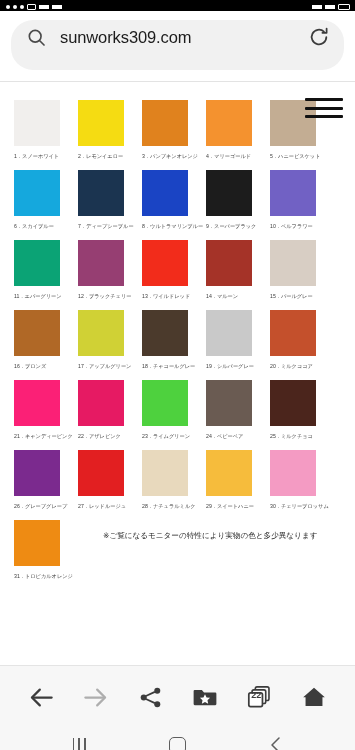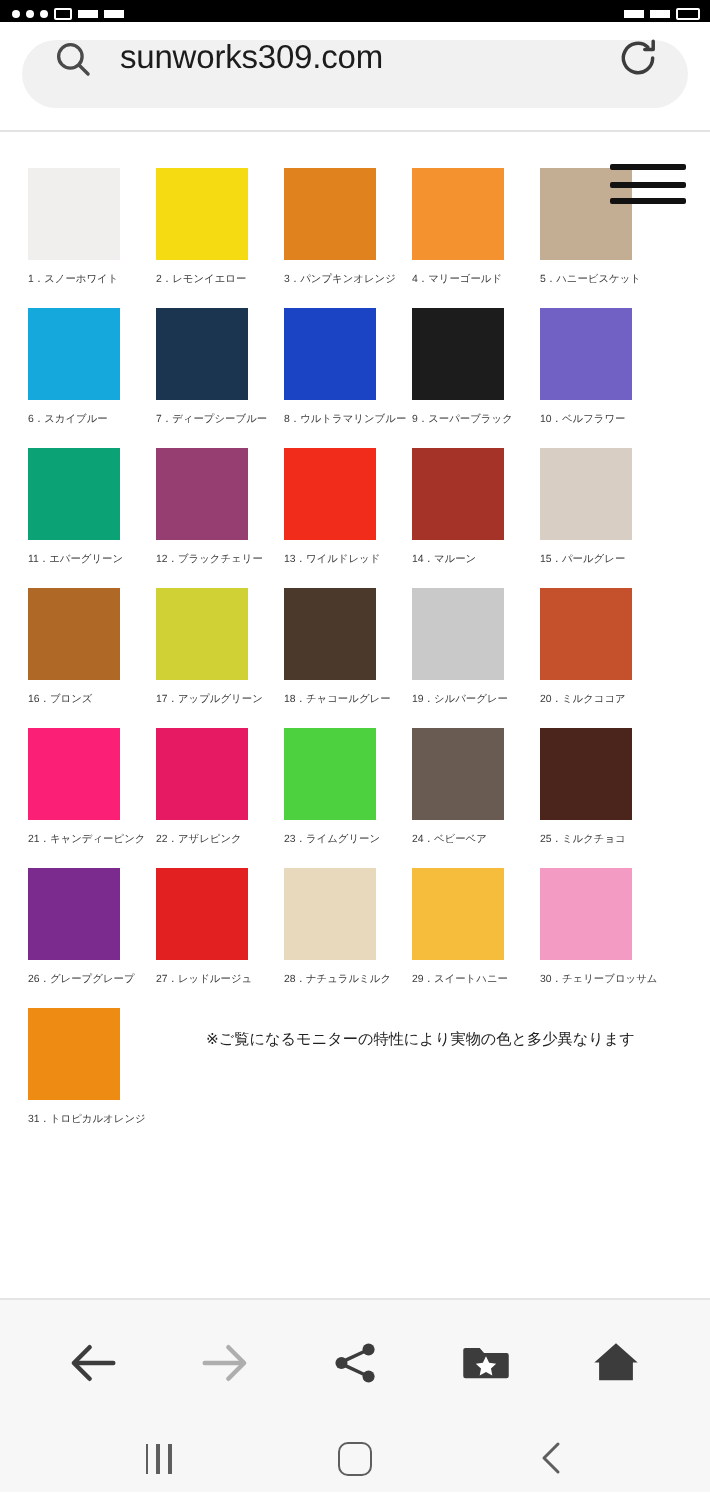--- a/index.html
+++ b/index.html
@@ -28,21 +28,21 @@
 
   
   #url-bar-wrap {
     background: #ffffff;
     padding: 9px 11px 11px 11px;
     border-bottom: 1px solid #e3e3e3;
   }
   #url-bar {
     background: #f1f1f1;
     border-radius: 22px;
-    height: 34px;
+    height: 50px;
     display: flex;
     align-items: center;
     padding: 0 14px 16px 15px;
   }
   #url-text {
     flex: 1;
     font-size: 16.5px;
     color: #1c1c1c;
     margin-left: 13px;
     letter-spacing: -0.1px;
@@ -374,20 +374,28 @@
     </svg>
   </div>
 
   <div class="tb-btn">
     <svg width="26" height="26" viewBox="0 0 24 24">
       <path d="M2.5 5.5 h6.6 l2 2.4 h10.4 a1 1 0 0 1 1 1 v9.6 a1 1 0 0 1 -1 1 h-19 a1 1 0 0 1 -1 -1 v-12 a1 1 0 0 1 1 -1 z" fill="#3c3c3c"></path>
       <path d="M12 9.4 l1.45 3.0 l3.25 .4 l-2.4 2.25 l .62 3.2 l-2.92 -1.6 l-2.92 1.6 l .62 -3.2 l-2.4 -2.25 l3.25 -.4 z" fill="#ffffff"></path>
     </svg>
   </div>
 
+  <div class="tb-btn">
+    <svg width="26" height="26" viewBox="0 0 24 24">
+      <rect x="8.6" y="2.6" width="12.6" height="12.6" rx="1.6" fill="none" stroke="#3c3c3c" stroke-width="1.5"></rect>
+      <rect x="5.6" y="5.4" width="12.6" height="12.6" rx="1.6" fill="#ffffff" stroke="#3c3c3c" stroke-width="1.5"></rect>
+      <rect x="2.6" y="8.2" width="12.6" height="12.6" rx="1.6" fill="#ffffff" stroke="#3c3c3c" stroke-width="1.6"></rect>
+    </svg>
+    <span id="tab-count-text">22</span>
+  </div>
 
   <div class="tb-btn">
     <svg width="26" height="26" viewBox="0 0 24 24">
       <path d="M12 3.4 L22 12.2 L19.8 12.2 L19.8 20.4 L4.2 20.4 L4.2 12.2 L2 12.2 Z" fill="#3c3c3c"></path>
     </svg>
   </div>
 
 </div>
 
 <div id="android-nav">

